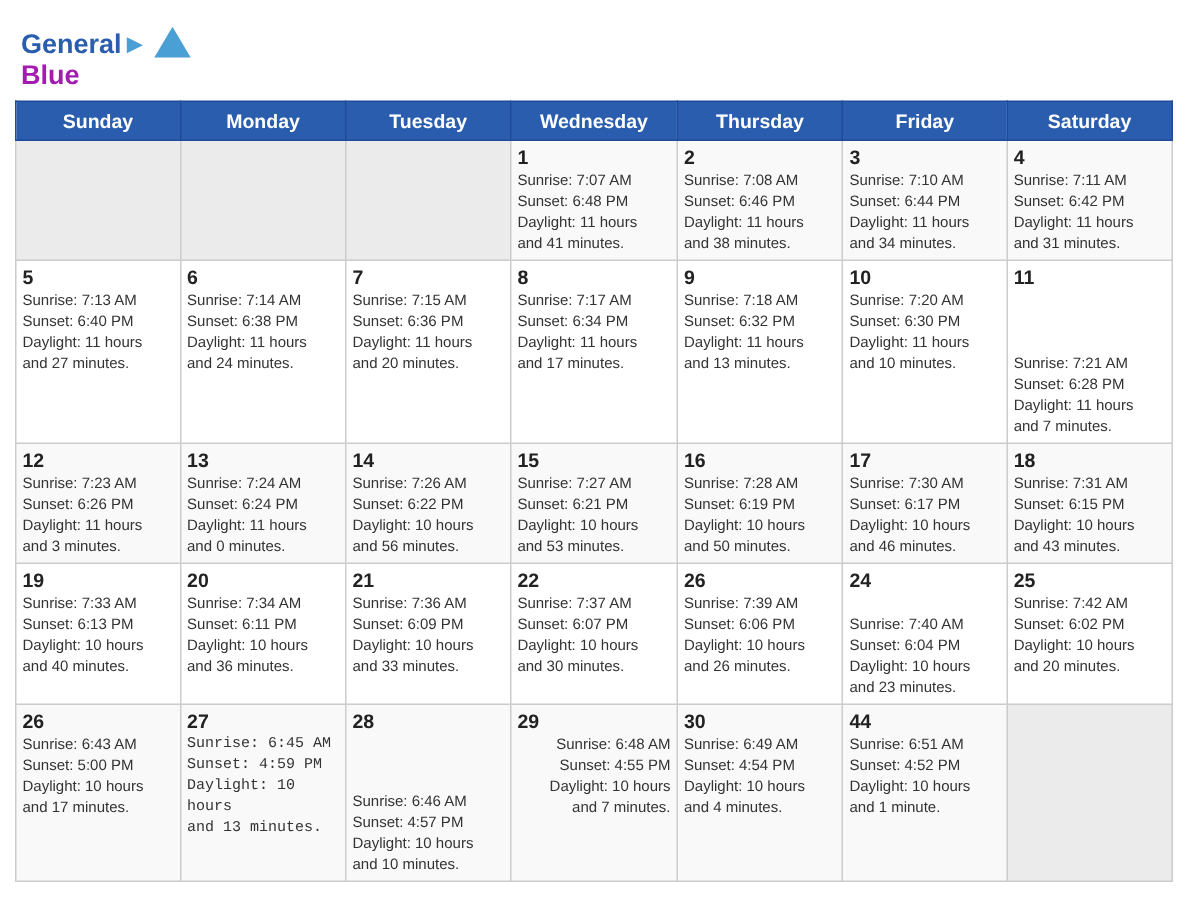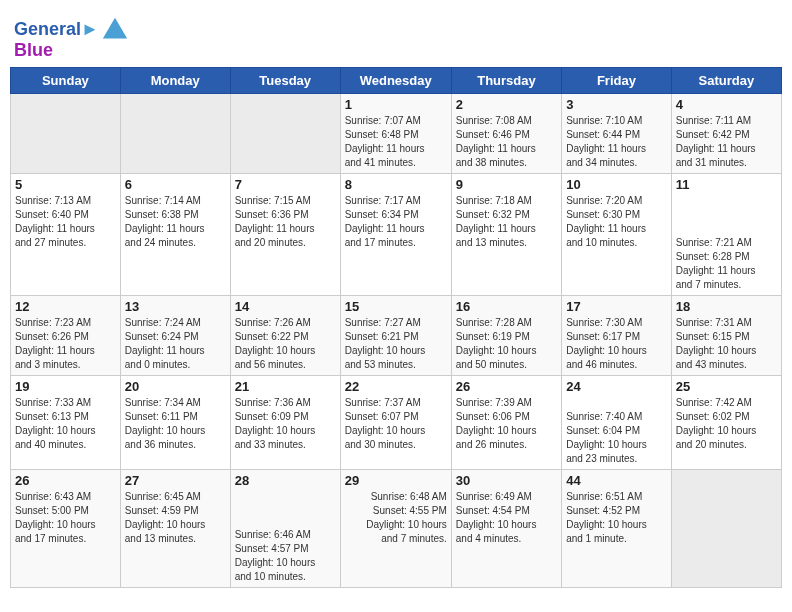--- a/index.html
+++ b/index.html
@@ -312,21 +312,21 @@
       <tr>
         <td>
           <div class="day-number">26</div>
           <div class="day-info" style="white-space: pre-line;">Sunrise: 6:43 AM
 Sunset: 5:00 PM
 Daylight: 10 hours
 and 17 minutes.</div>
         </td>
         <td>
           <div class="day-number">27</div>
-          <div class="day-info" style="white-space: pre-line;">Sunrise: 6:45 AM
+          <div class="day-info" style="white-space: pre-line; font-family: Liberation Mono, monospace;">Sunrise: 6:45 AM
 Sunset: 4:59 PM
 Daylight: 10 hours
 and 13 minutes.</div>
         </td>
         <td>
           <div class="day-number">28</div>
           <div class="day-info" style="white-space: pre-line; margin-top: 40px;">Sunrise: 6:46 AM
 Sunset: 4:57 PM
 Daylight: 10 hours
 and 10 minutes.</div>

